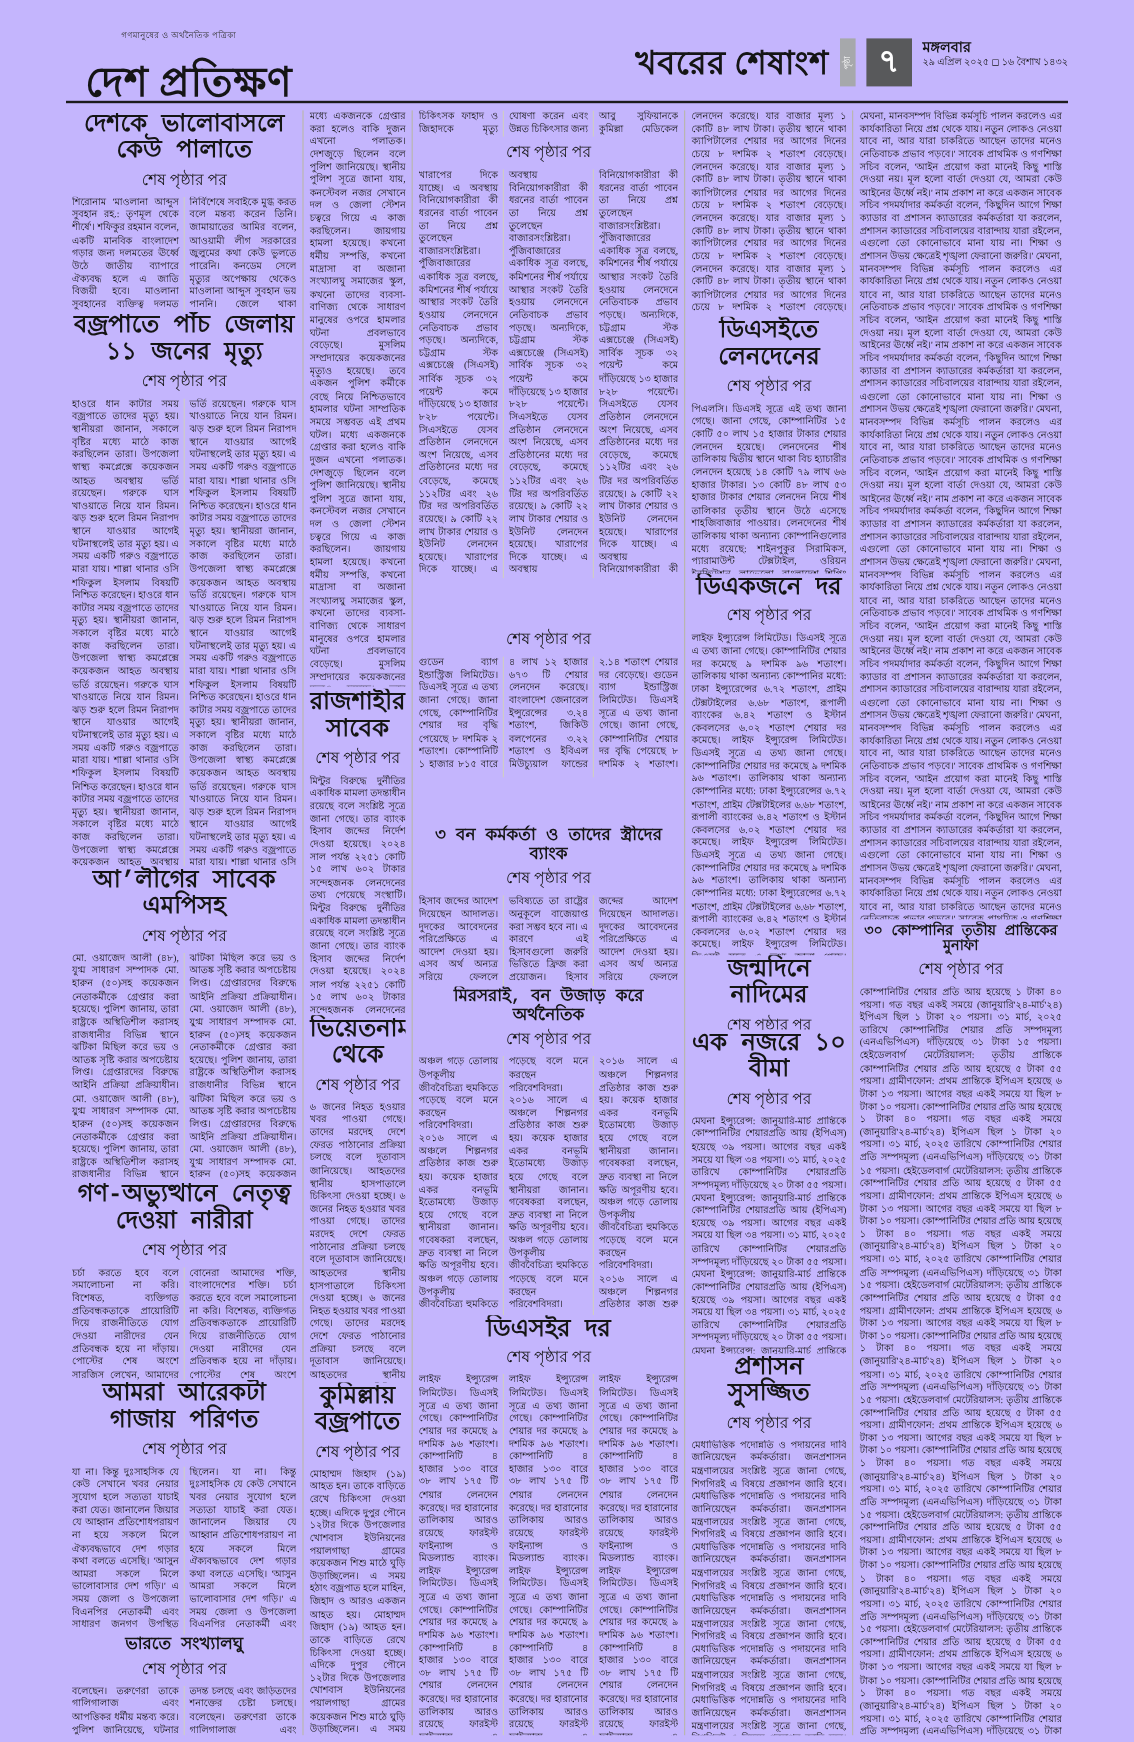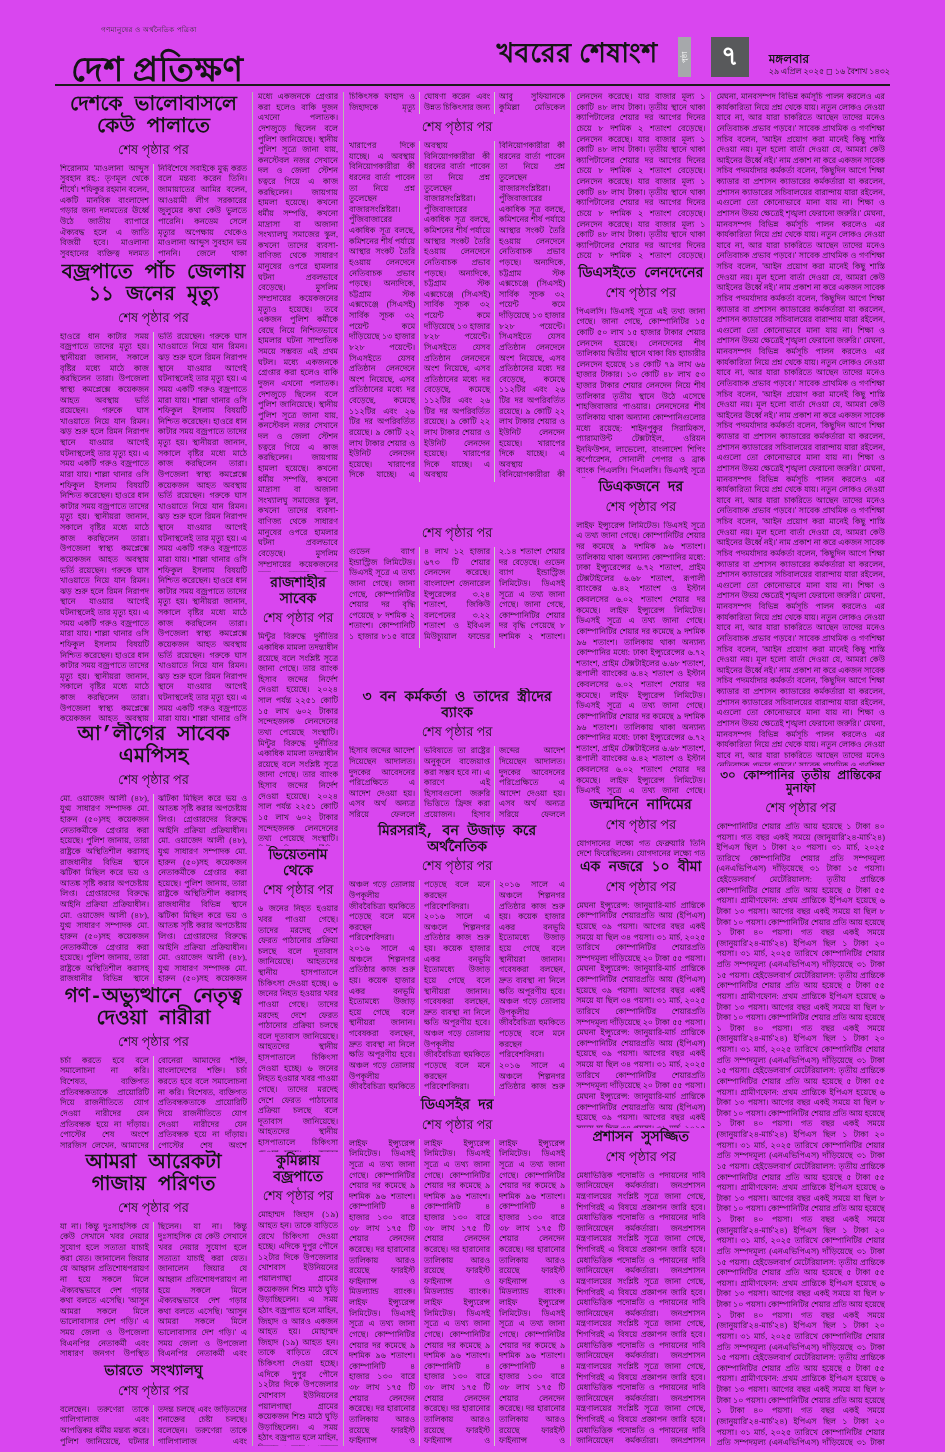--- a/index.html
+++ b/index.html
@@ -1,42 +1,42 @@
 <!DOCTYPE html>
 <html lang="bn"><head>
 <meta charset="utf-8">
 <style>
   html,body{margin:0;padding:0;background:#d9d9d9;}
-  .page{position:relative;width:945px;height:1452px;margin:0 auto;background:#d946ef;color:#151515;
+  .page{position:relative;width:945px;height:1452px;margin:0 auto;background:#c4b5fd;color:#151515;
         font-family:"Liberation Serif","DejaVu Serif",serif;overflow:hidden;}
   
   .masthead{position:absolute;left:55px;right:55px;top:24px;height:58px;}
   .logo-block{position:absolute;left:0;top:0;}
   .tagline{font-size:7px;letter-spacing:.4px;color:#333;margin:0 0 0 46px;}
   .logo{font-size:34px;font-weight:bold;letter-spacing:.5px;line-height:1.05;margin:16px;text-align:right;}
-  .head-right{position:absolute;right:0;top:8px;display:flex;align-items:flex-end;gap:20px;}
+  .head-right{position:absolute;right:0;top:8px;display:flex;align-items:flex-start;gap:9px;}
   .section-title{font-size:27px;font-weight:bold;letter-spacing:.5px;}
   .page-label-box{background:#a6a8ab;color:#fff;font-size:7px;height:40px;width:13px;
         display:flex;align-items:center;justify-content:center;
         writing-mode:vertical-rl;transform:rotate(180deg);}
   .page-num-box{background:#58595b;color:#fff;font-size:27px;font-weight:bold;width:38px;height:40px;
         display:flex;align-items:center;justify-content:center;}
   .date-block{display:flex;flex-direction:column;justify-content:center;line-height:1.25;}
   .weekday{font-size:12px;font-weight:bold;}
   .date-line{font-size:8px;}
   .head-rule{position:absolute;left:55px;right:55px;top:84px;border-top:2px solid #1c1c1c;}
   
   .content{position:absolute;left:55px;right:55px;top:92px;bottom:6px;display:flex;}
   .strip{box-sizing:border-box;padding:0 5px;overflow:hidden;}
   .strip + .strip{border-left:1px solid #b9b6b0;}
   article.article{overflow:hidden;}
   .headline{font-weight:bold;text-align:center;line-height:1.12;margin:2px 0 0;font-family:Liberation Mono, monospace;}
   .h-xl{font-size:20px;}
   .h-lg{font-size:14px;}
-  .h-md{font-size:14px;}
+  .h-md{font-size:20px;}
   .h-sm{font-size:12px;}
   .subhead{text-align:center;font-size:13px;margin:1px 0 3px;}
   .abody{font-size:8px;line-height:1.33;text-align:justify;overflow:hidden;
          column-gap:9px;column-rule:1px solid #cfccc6;}
 </style>
 </head>
 <body>
 
 <div class="page">
   <header class="masthead">

